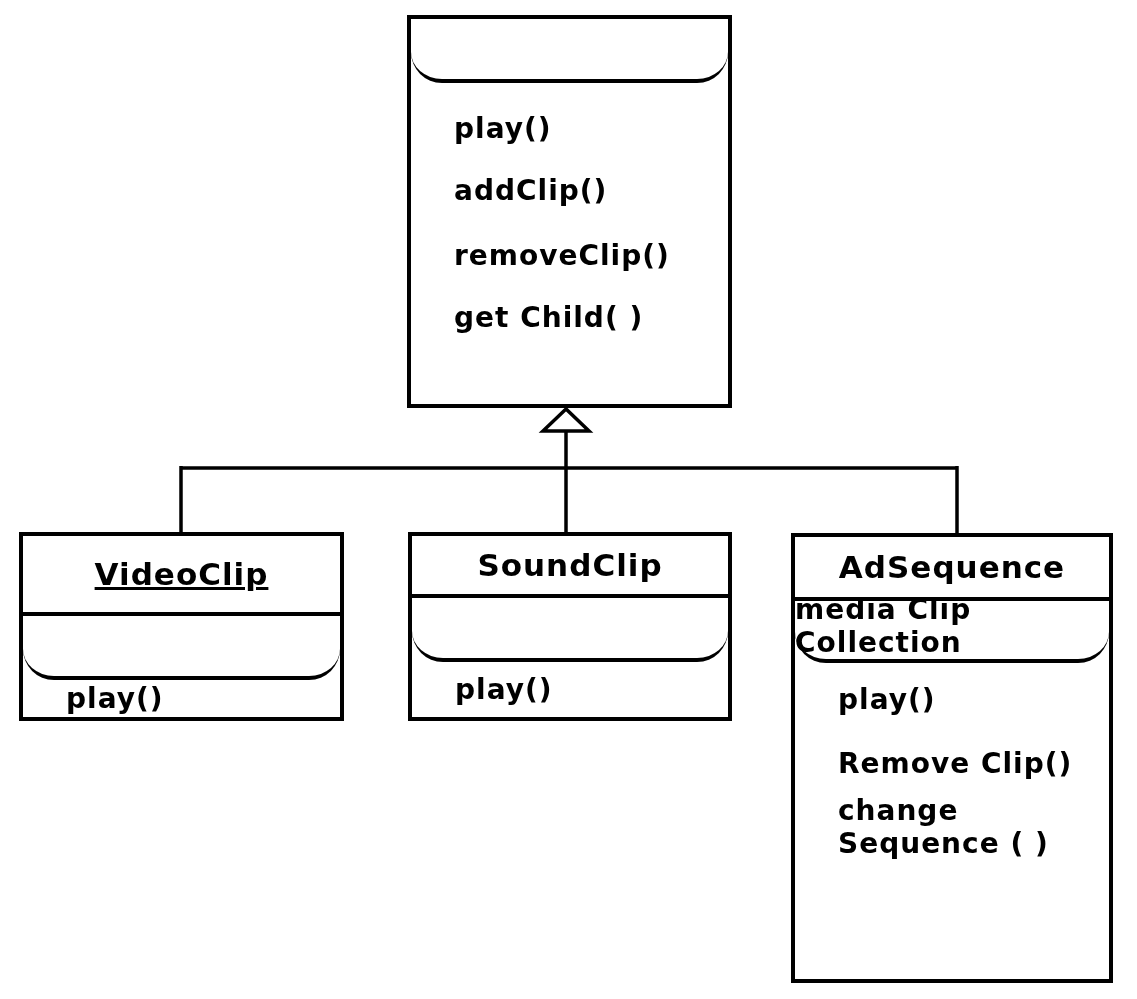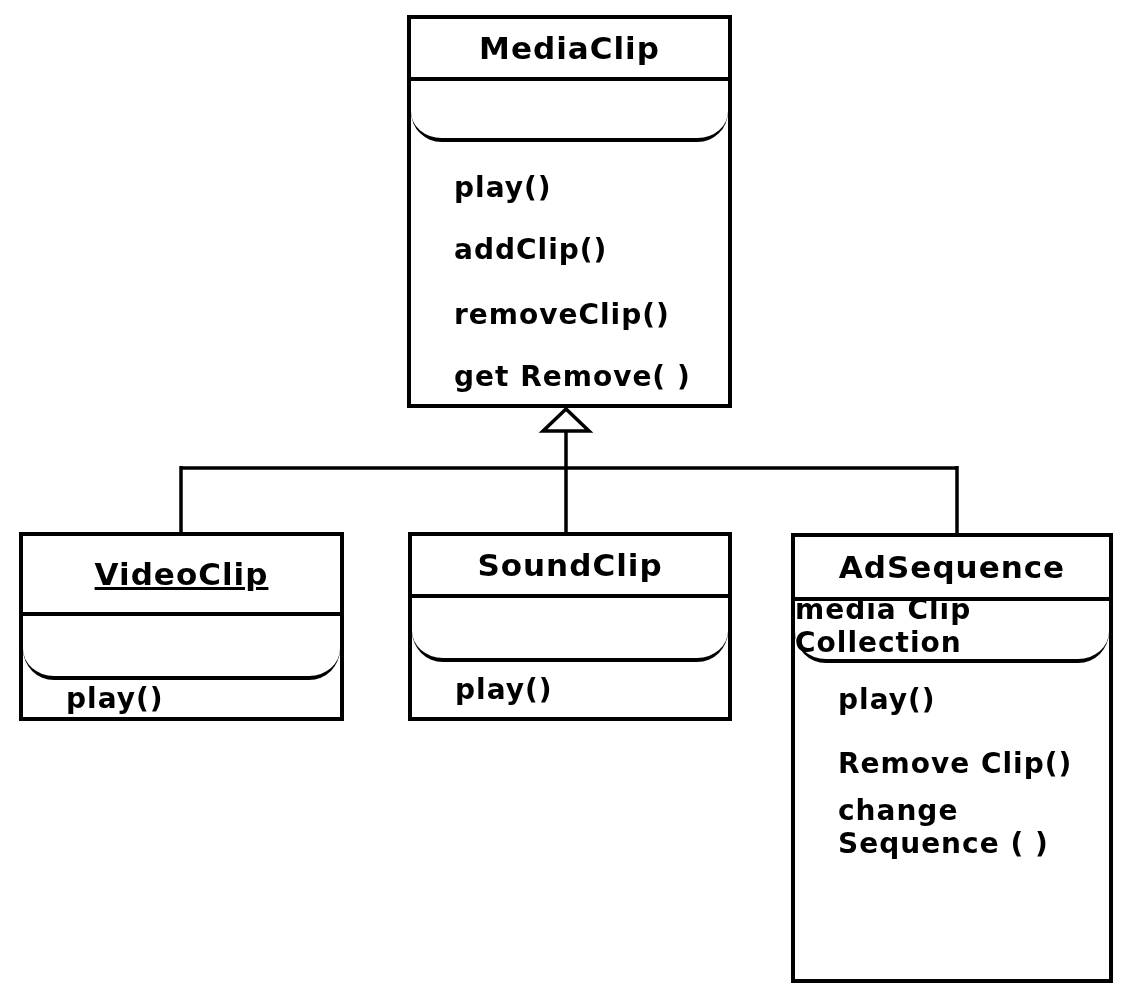--- a/index.html
+++ b/index.html
@@ -72,27 +72,26 @@
 
   <svg id="connector-svg" width="1137" height="999" viewBox="0 0 1137 999">
     <polygon points="566,409 543,431 589,431" fill="#ffffff" stroke="#000000" stroke-width="3.5"></polygon>
     <line x1="566" y1="431" x2="566" y2="534" stroke="#000000" stroke-width="3.5"></line>
     <line x1="181" y1="468" x2="957" y2="468" stroke="#000000" stroke-width="3.5"></line>
     <line x1="181" y1="466" x2="181" y2="534" stroke="#000000" stroke-width="3.5"></line>
     <line x1="957" y1="466" x2="957" y2="535" stroke="#000000" stroke-width="3.5"></line>
   </svg>
 
   <div class="class-box" style="left:407px; top:15px; width:325px; height:393px;">
-    <div class="class-title" style="height:64px;">MediaClip</div>
     <div class="class-attrs" style="height:64px;"></div>
     <div class="class-methods" style="padding-top:14px;">
       <div class="method" style="height:62px;">play()</div>
       <div class="method" style="height:62px;">addClip()</div>
       <div class="method" style="height:68px;text-align:center;">removeClip()</div>
-      <div class="method" style="height:56px;">get Remove( )</div>
+      <div class="method" style="height:56px;">get Child( )</div>
     </div>
   </div>
 
   <div class="class-box" style="left:19px; top:532px; width:325px; height:189px;">
     <div class="class-title" style="height:80px;text-decoration:underline;">VideoClip</div>
     <div class="class-attrs" style="height:64px;"></div>
     <div class="class-methods">
       <div class="method" style="flex:1;">play()</div>
     </div>
   </div>

